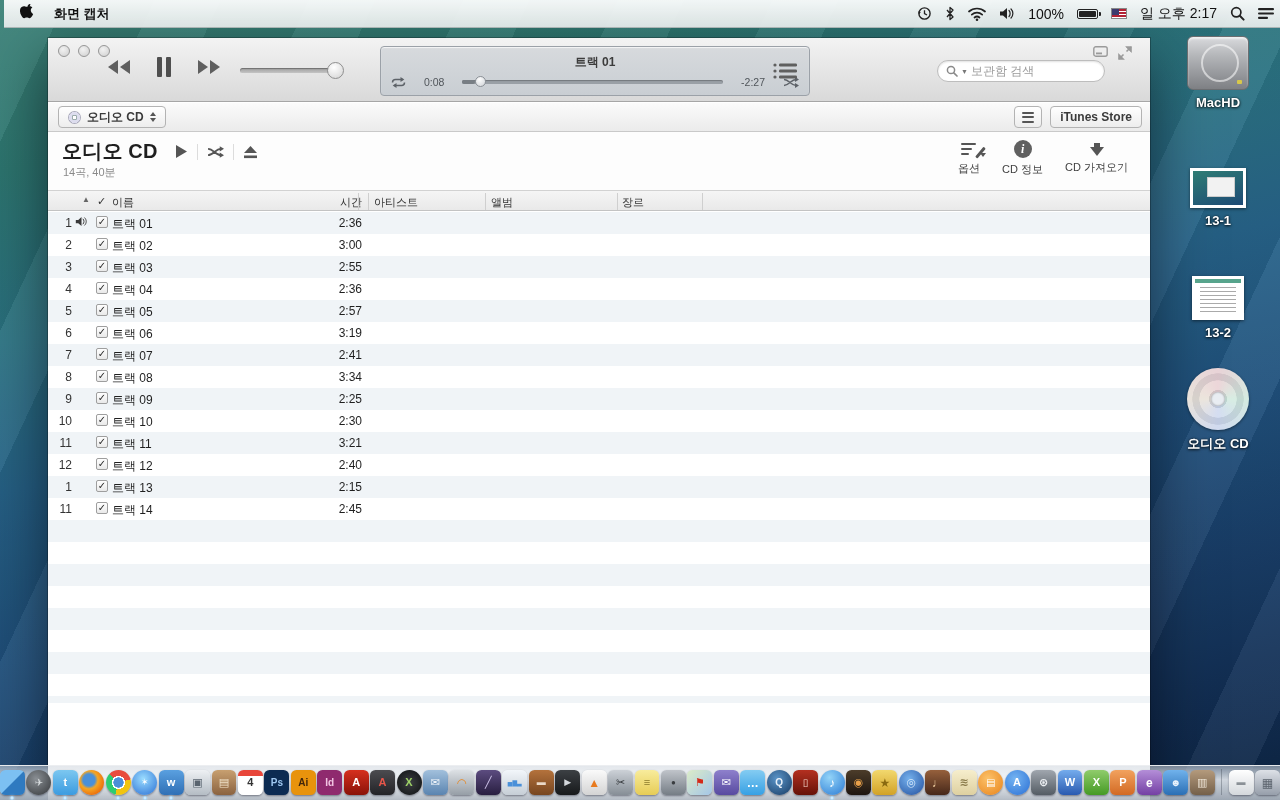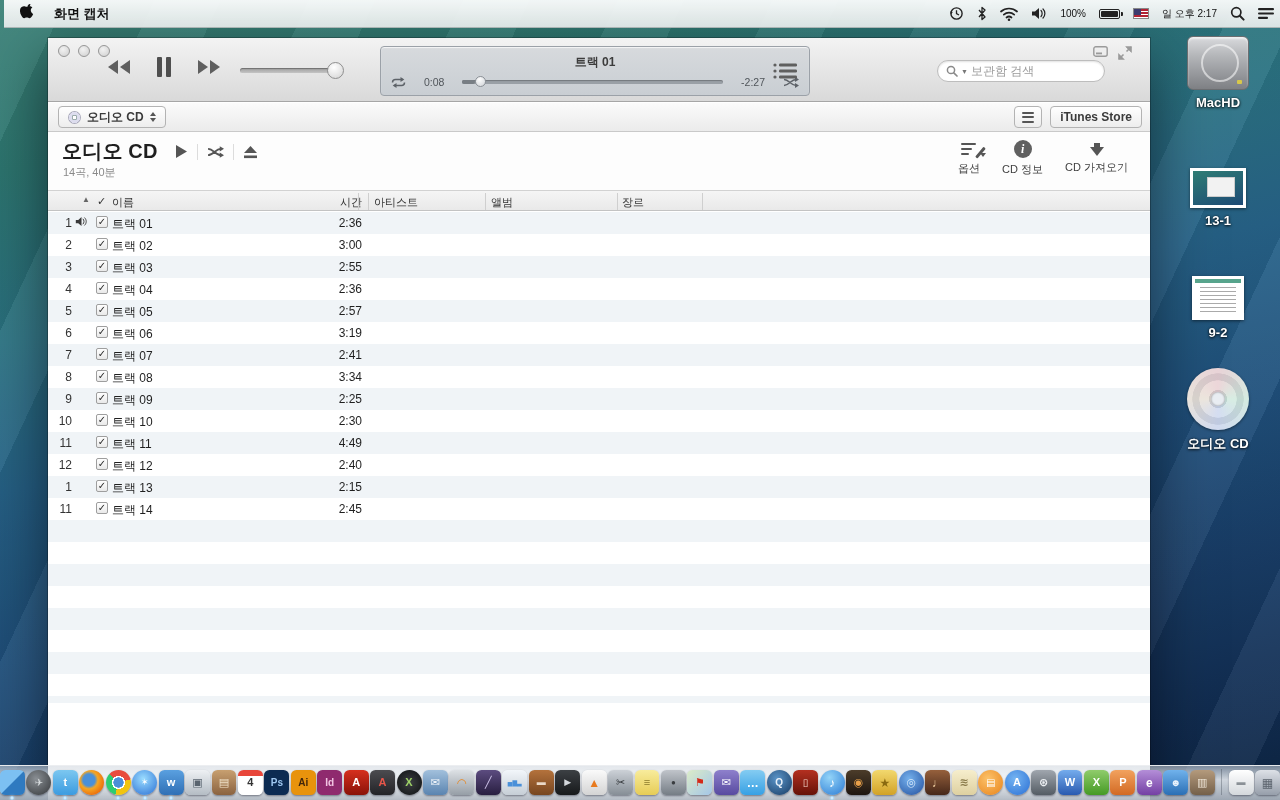--- a/index.html
+++ b/index.html
@@ -16,21 +16,21 @@
   
   .menubar { position:absolute; left:4px; top:0; width:1280px; height:28px;
     background:linear-gradient(180deg, rgba(252,253,253,0.95), rgba(232,236,236,0.92));
     border-bottom:1px solid rgba(40,60,60,0.35);
     display:flex; align-items:center; font-size:13px; color:#111; z-index:50;text-align:center; }
   .mb-left { display:flex; align-items:center; gap:2px; padding-left:12px; }
   .apple-logo { width:22px; text-align:center; margin-right:4px; }
   .menu-item { padding:0 10px; line-height:22px; cursor:default; }
   .menu-item.app { font-weight:bold; }
   .mb-right { margin-left:auto; display:flex; align-items:center; gap:13px; padding-right:10px; }
-  .mb-right .txt { font-size:10px; }
+  .mb-right .txt { font-size:14px; }
   .statusicon { display:flex; align-items:center; }
   .batt { position:relative; width:21px; height:10px; border:1.5px solid #222; border-radius:2px; }
   .batt::after { content:""; position:absolute; right:-4px; top:2px; width:2px; height:4px; background:#222; border-radius:0 1px 1px 0; }
   .batt .fill { position:absolute; inset:1px; background:#222; border-radius:1px; }
   .flag { position:relative; width:16px; height:11px;
     background:repeating-linear-gradient(180deg,#b22234 0 1.6px,#fff 1.6px 3.2px); border:0.5px solid #888; }
   .flag::before { content:""; position:absolute; left:0; top:0; width:7px; height:5.5px; background:#3c3b6e; }
 
   
   .window { position:absolute; left:48px; top:38px; width:1102px; height:775px;
@@ -499,21 +499,21 @@
       <div class="row ">
         <span class="r-num">10</span>
         <span class="r-chk">✓</span>
         <span class="r-name">트랙 10</span>
         <span class="r-time">2:30</span>
       </div>
       <div class="row shaded">
         <span class="r-num">11</span>
         <span class="r-chk">✓</span>
         <span class="r-name">트랙 11</span>
-        <span class="r-time">4:49</span>
+        <span class="r-time">3:21</span>
       </div>
       <div class="row ">
         <span class="r-num">12</span>
         <span class="r-chk">✓</span>
         <span class="r-name">트랙 12</span>
         <span class="r-time">2:40</span>
       </div>
       <div class="row shaded">
         <span class="r-num">1</span>
         <span class="r-chk">✓</span>
@@ -541,21 +541,21 @@
 <div class="dicon" style="left:1163px; top:36px">
   <span class="hd-icon"></span>
   <span class="dlabel">MacHD</span>
 </div>
 <div class="dicon" style="left:1163px; top:168px">
   <span class="shot1"></span>
   <span class="dlabel">13-1</span>
 </div>
 <div class="dicon" style="left:1163px; top:276px">
   <span class="shot2"></span>
-  <span class="dlabel">9-2</span>
+  <span class="dlabel">13-2</span>
 </div>
 <div class="dicon" style="left:1163px; top:368px">
   <span class="cd-icon"></span>
   <span class="dlabel">오디오 CD</span>
 </div>
 
 <div class="dock" id="dock">
     <div class="dock-icon" style="background: linear-gradient(135deg, rgb(124, 192, 242) 49%, rgb(47, 122, 192) 51%);">
       <span class="rundot"></span>
     </div>

